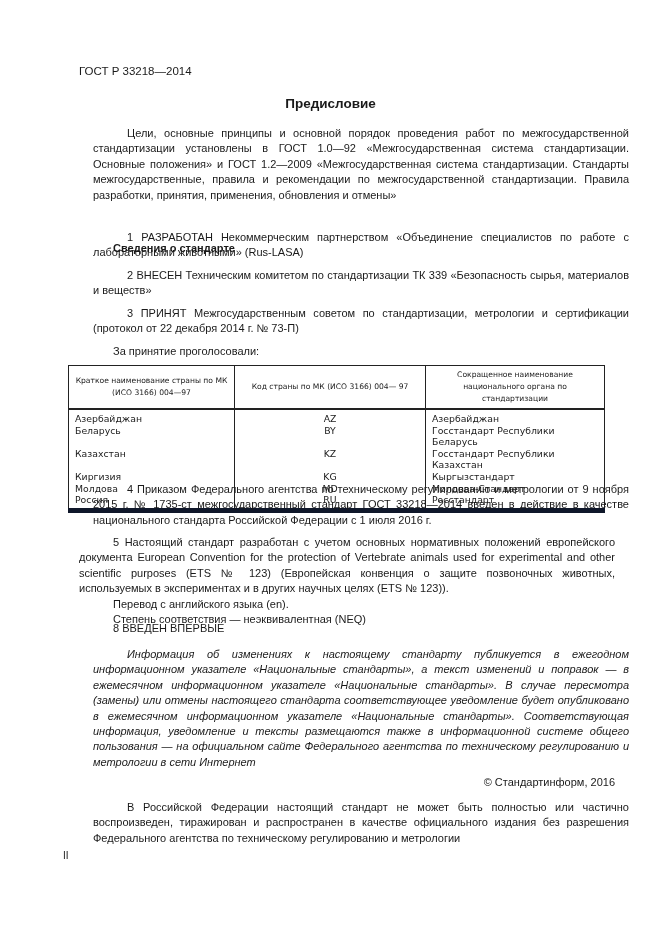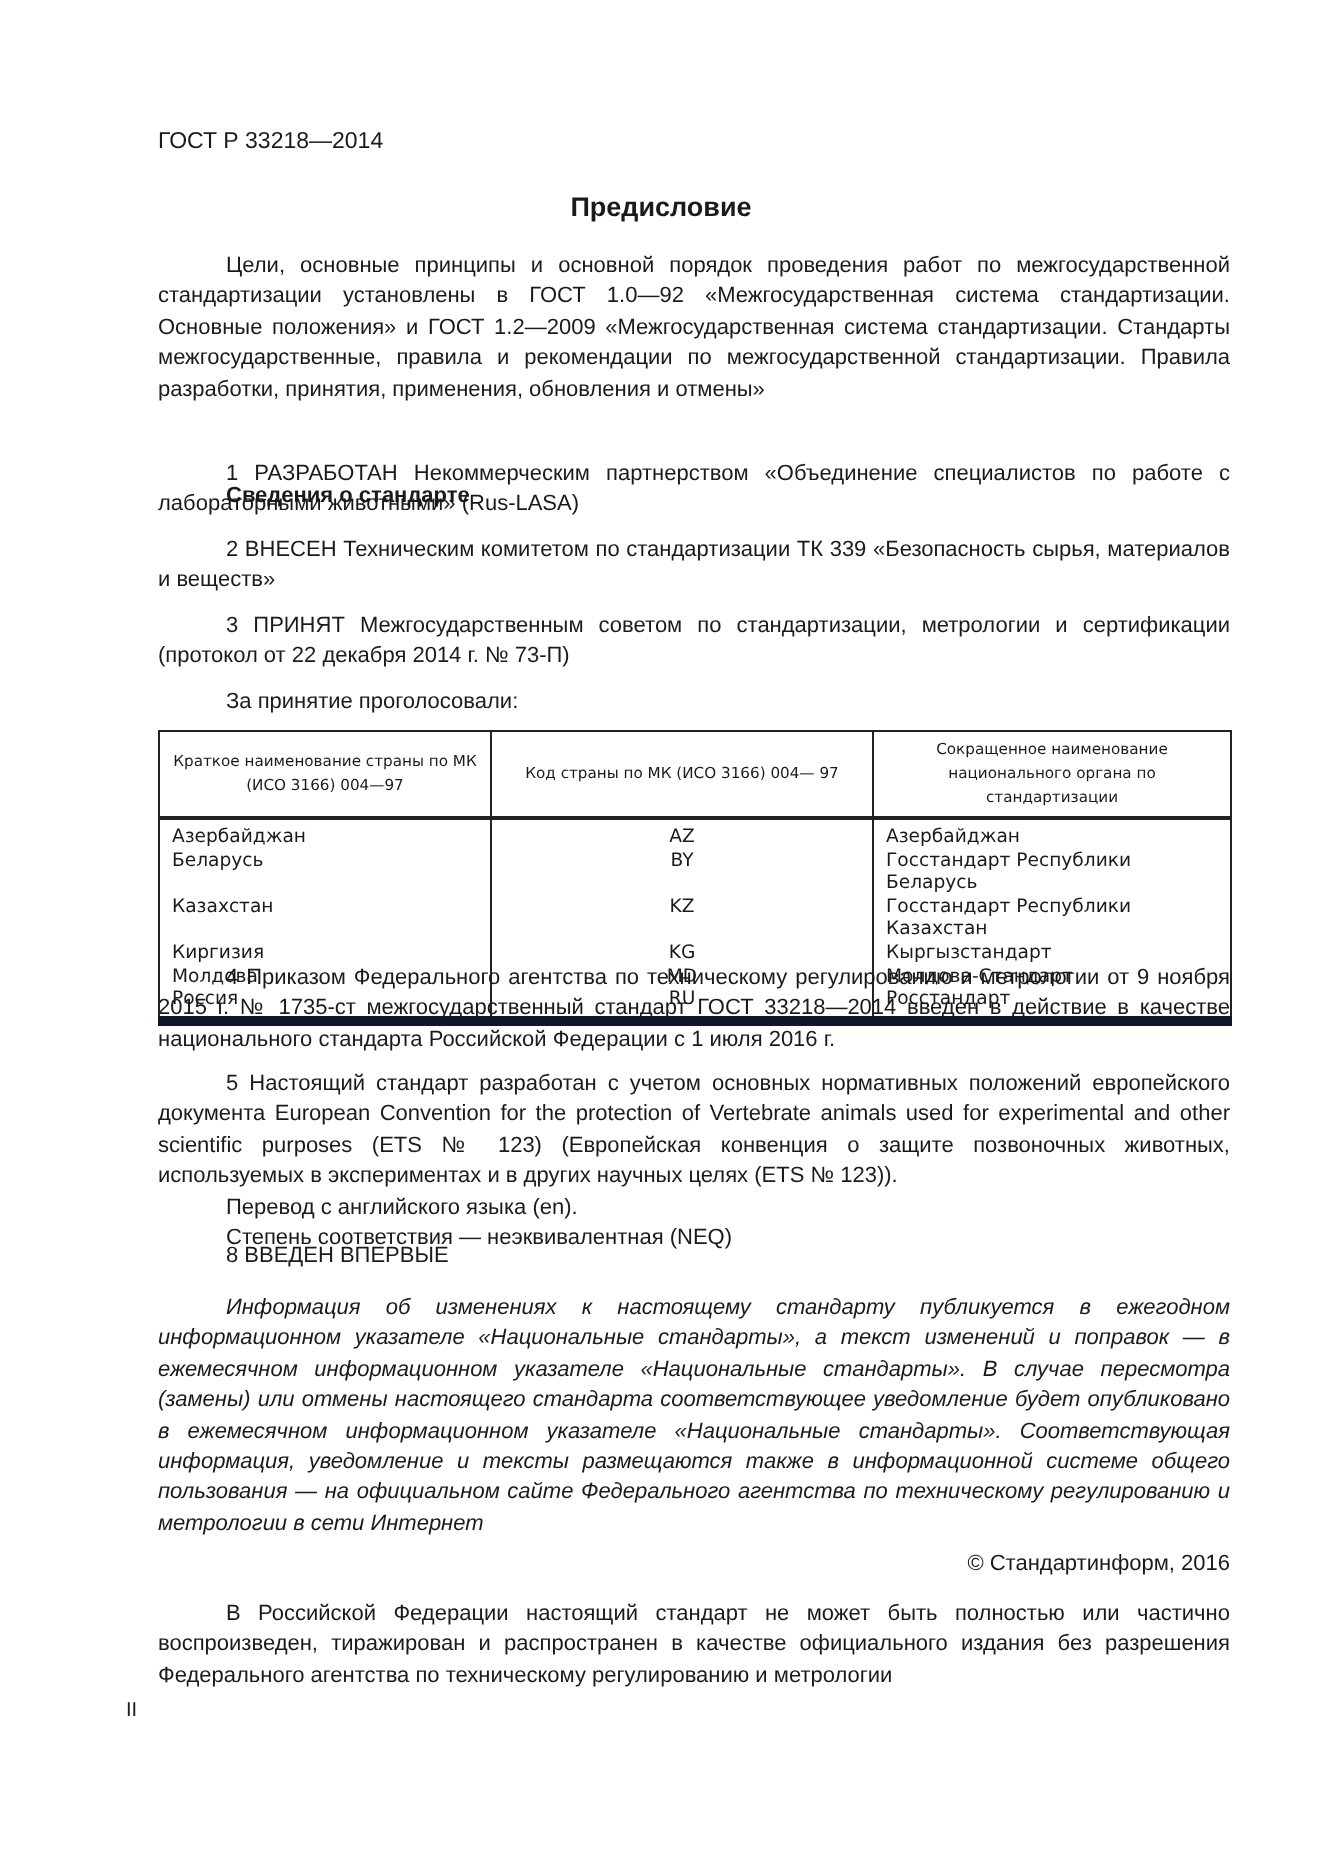--- a/index.html
+++ b/index.html
@@ -3,28 +3,28 @@
 <meta charset="utf-8">
 <style>
   html, body { margin: 0; padding: 0; background: #ffffff; }
   body { width: 661px; height: 936px; position: relative; overflow: hidden;
          font-family: "Liberation Sans", sans-serif; color: #1a1a1a; }
   .page { position: absolute; left: 0; top: 0; width: 661px; height: 936px; }
   .header { position: absolute; left: 79px; top: 65px; font-size: 11.5px; font-weight: normal; }
   .title { position: absolute; left: 0; width: 661px; top: 96px; text-align: center;
            font-size: 13.5px; font-weight: bold; }
   .block { position: absolute; left: 79px; width: 536px; font-size: 11px; line-height: 15.4px; }
-  .just { text-align: justify; text-align-last: left; }
+  .just { text-align: justify; text-align-last: left; margin-left: 14px; }
   .indent { text-indent: 34px; }
   .bold { font-weight: bold; }
   .italic { font-style: italic; }
   .right { text-align: right; }
   .p { margin: 0; }
 
-  table.vote { position: absolute; left: 79px; top: 365px; width: 537px;
+  table.vote { position: absolute; left: 68px; top: 365px; width: 537px;
                border-collapse: collapse; font-family: "DejaVu Sans", sans-serif; }
   table.vote th { font-weight: normal; font-size: 7.6px; line-height: 12px; text-align: center;
                   border: 1px solid #222; border-bottom: 2px solid #222; padding: 3px 4px; height: 34px; }
   table.vote td { font-size: 9.3px; line-height: 11.6px; border-left: 1px solid #222; border-right: 1px solid #222;
                   padding: 0 6px; vertical-align: top; }
   table.vote tbody tr:first-child td { padding-top: 3px; }
   table.vote tbody tr:last-child td { border-bottom: 5px solid #0f172a; padding-bottom: 2px; }
   td.code { text-align: center; }
   .pagenum { position: absolute; left: 63px; top: 850px; font-size: 10px; }
 </style>

